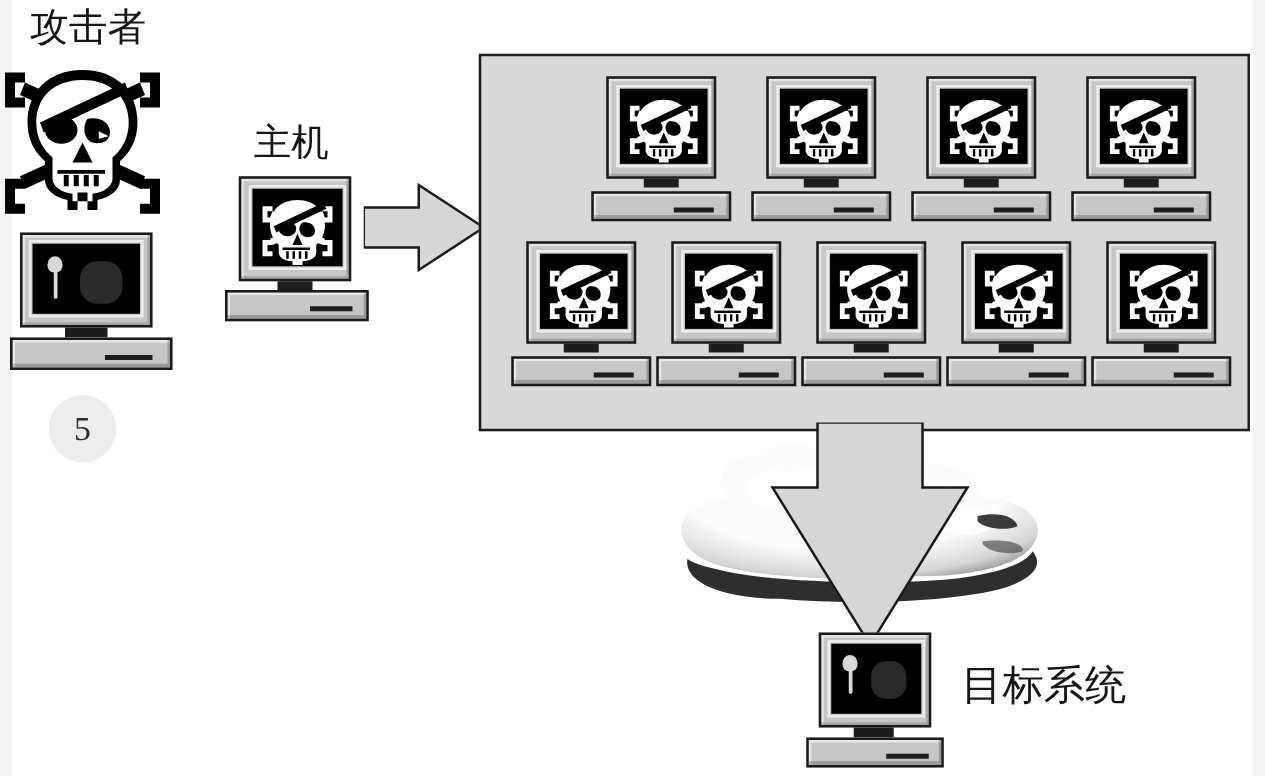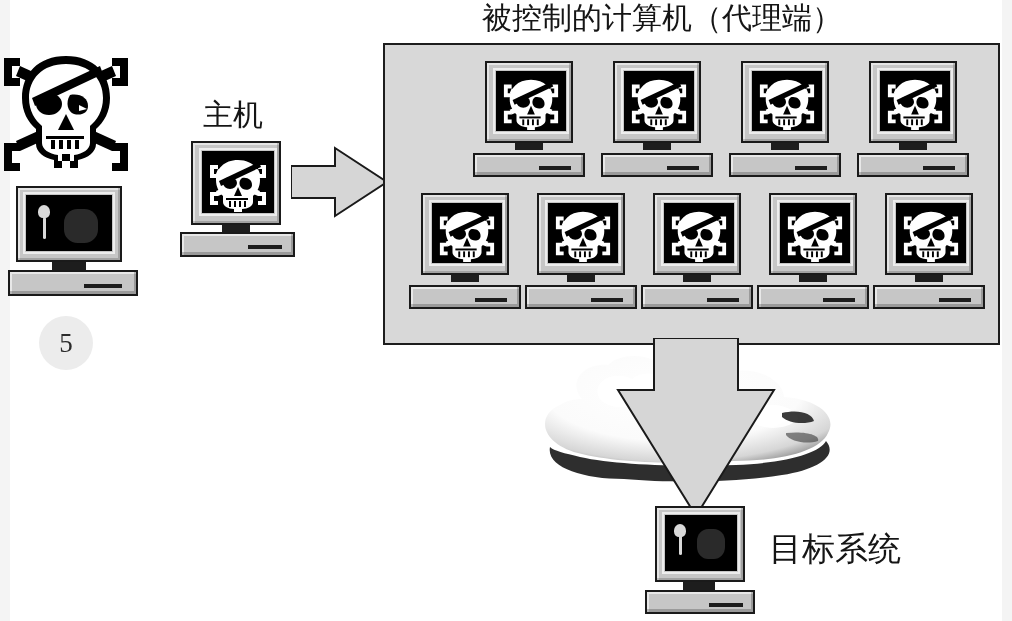--- a/index.html
+++ b/index.html
@@ -135,22 +135,22 @@
   }
 </style>
 </head>
 <body>
 
 <div id="stage">
 
   <div class="margin-strip left"></div>
   <div class="margin-strip right"></div>
 
+  <div class="label" id="label-attacker">攻击者</div>
   <div class="label" id="label-host">主机</div>
-  <div class="label" id="label-zombies">被控制的计算机（代理端）</div>
   <div class="label" id="label-target">目标系统</div>
 
   <div style="position:absolute;left:2px;top:48px;width:128px;height:133px;">
     <svg class="skull-svg" width="128" height="133" viewBox="0 0 128 133" xmlns="http://www.w3.org/2000/svg">
       <g fill="#000000">
 
         <path d="M2 10 h16 v8 h-8 v12 h8 v8 H2 z"></path>
         <path d="M18 18 l22 10 l-4 10 l-22 -10 z"></path>
         <path d="M126 10 h-16 v8 h8 v12 h-8 v8 h16 z"></path>
         <path d="M110 18 l-22 10 l4 10 l22 -10 z"></path>

